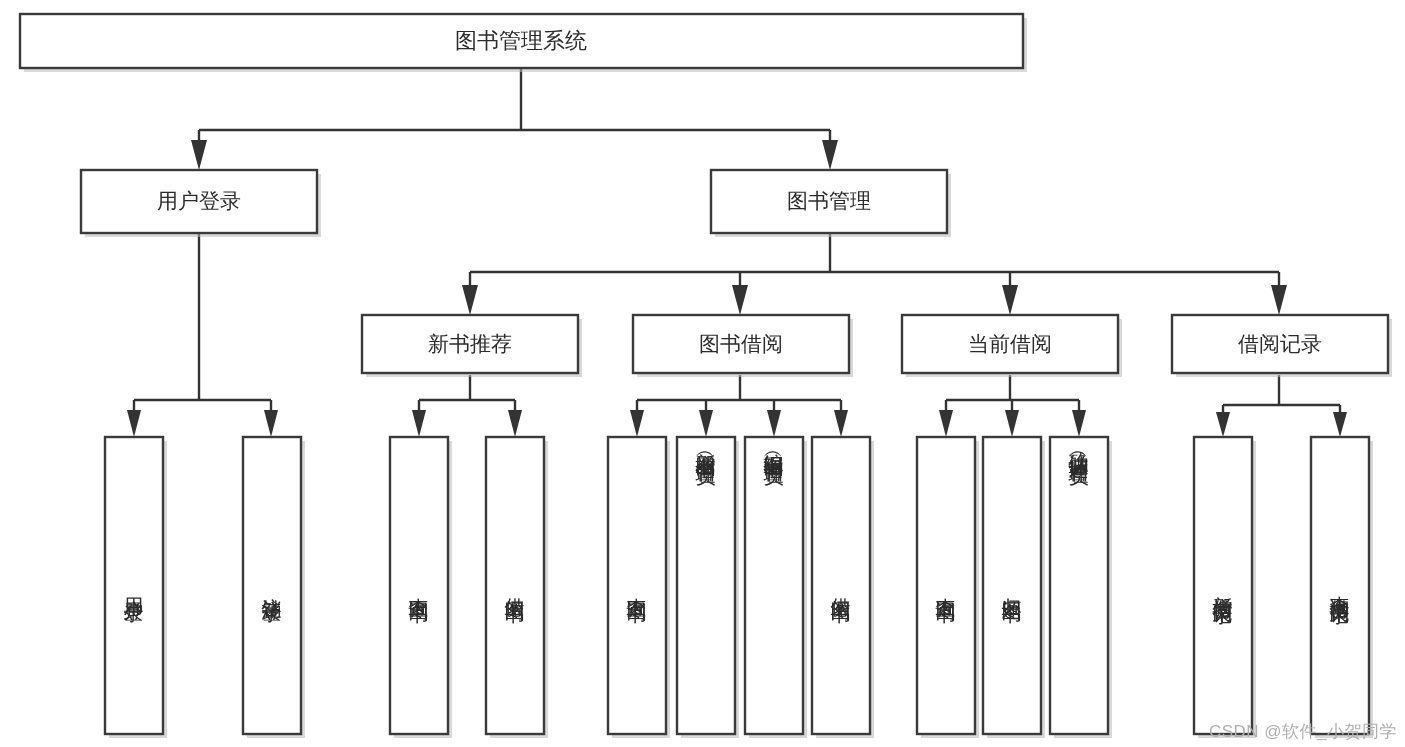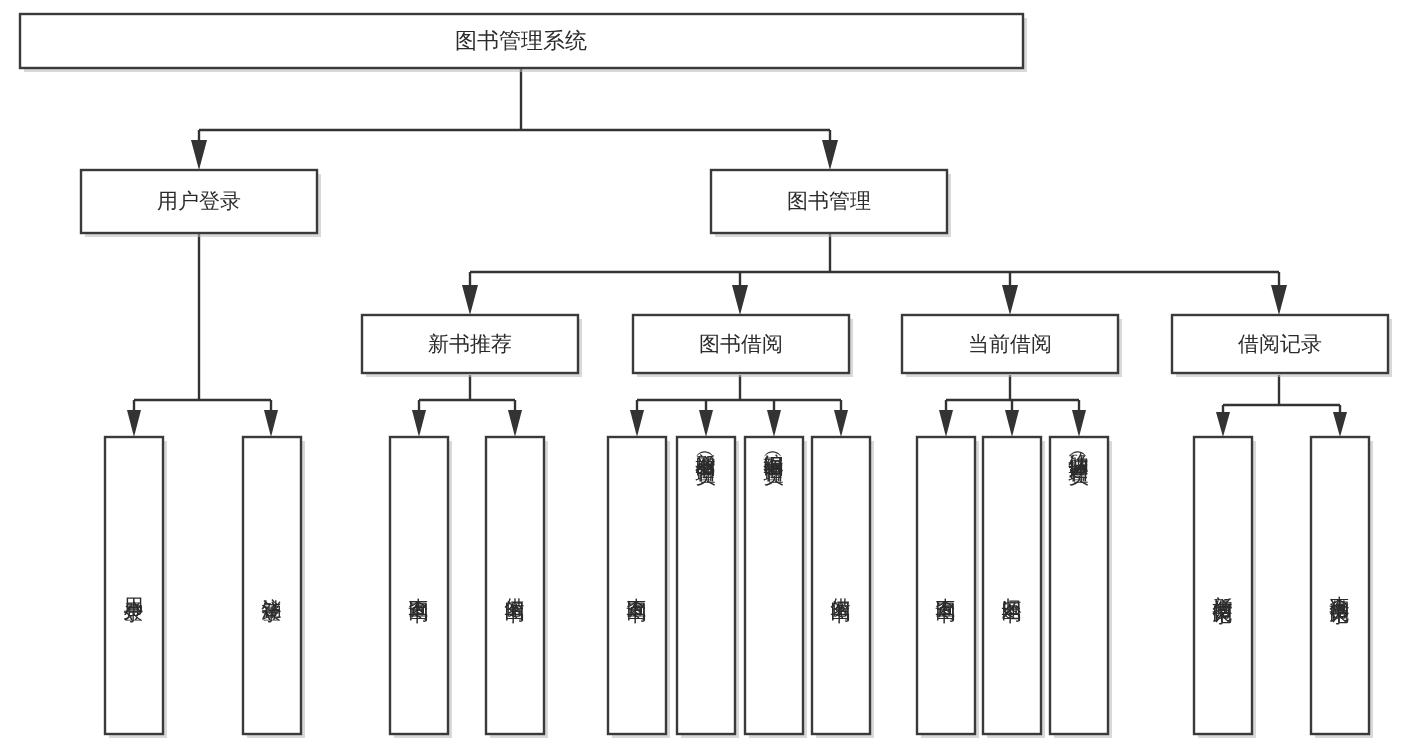--- a/index.html
+++ b/index.html
@@ -245,13 +245,14 @@
     <span class="vtext">确认归还（管理员）</span>
   </div>
 
   <div class="vtext-wrap" style="left:1194px; top:437px; width:58px; height:297px;">
     <span class="vtext">新增借阅记录</span>
   </div>
   <div class="vtext-wrap" style="left:1311px; top:437px; width:58px; height:297px;">
     <span class="vtext">查询借阅记录</span>
   </div>
 
+  <div class="watermark">CSDN @软件_小贺同学</div>
 </div>
 
 </body></html>

